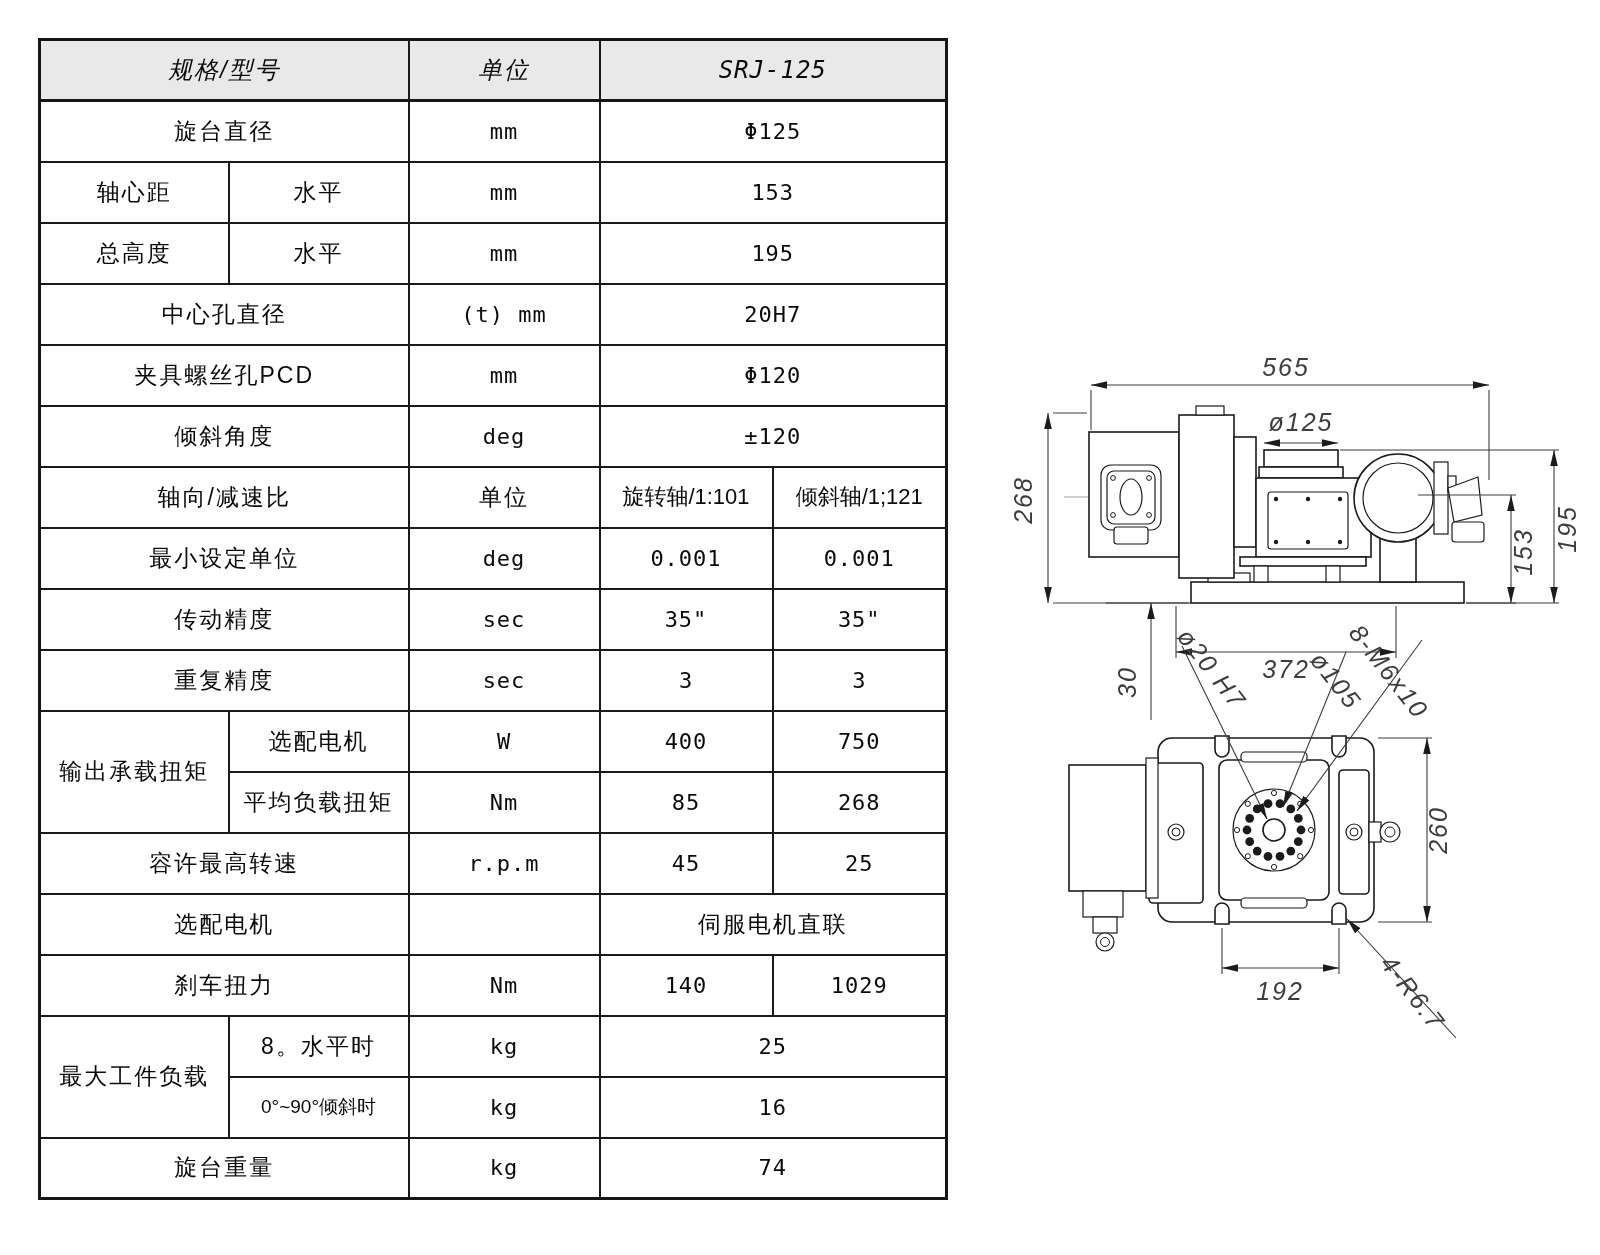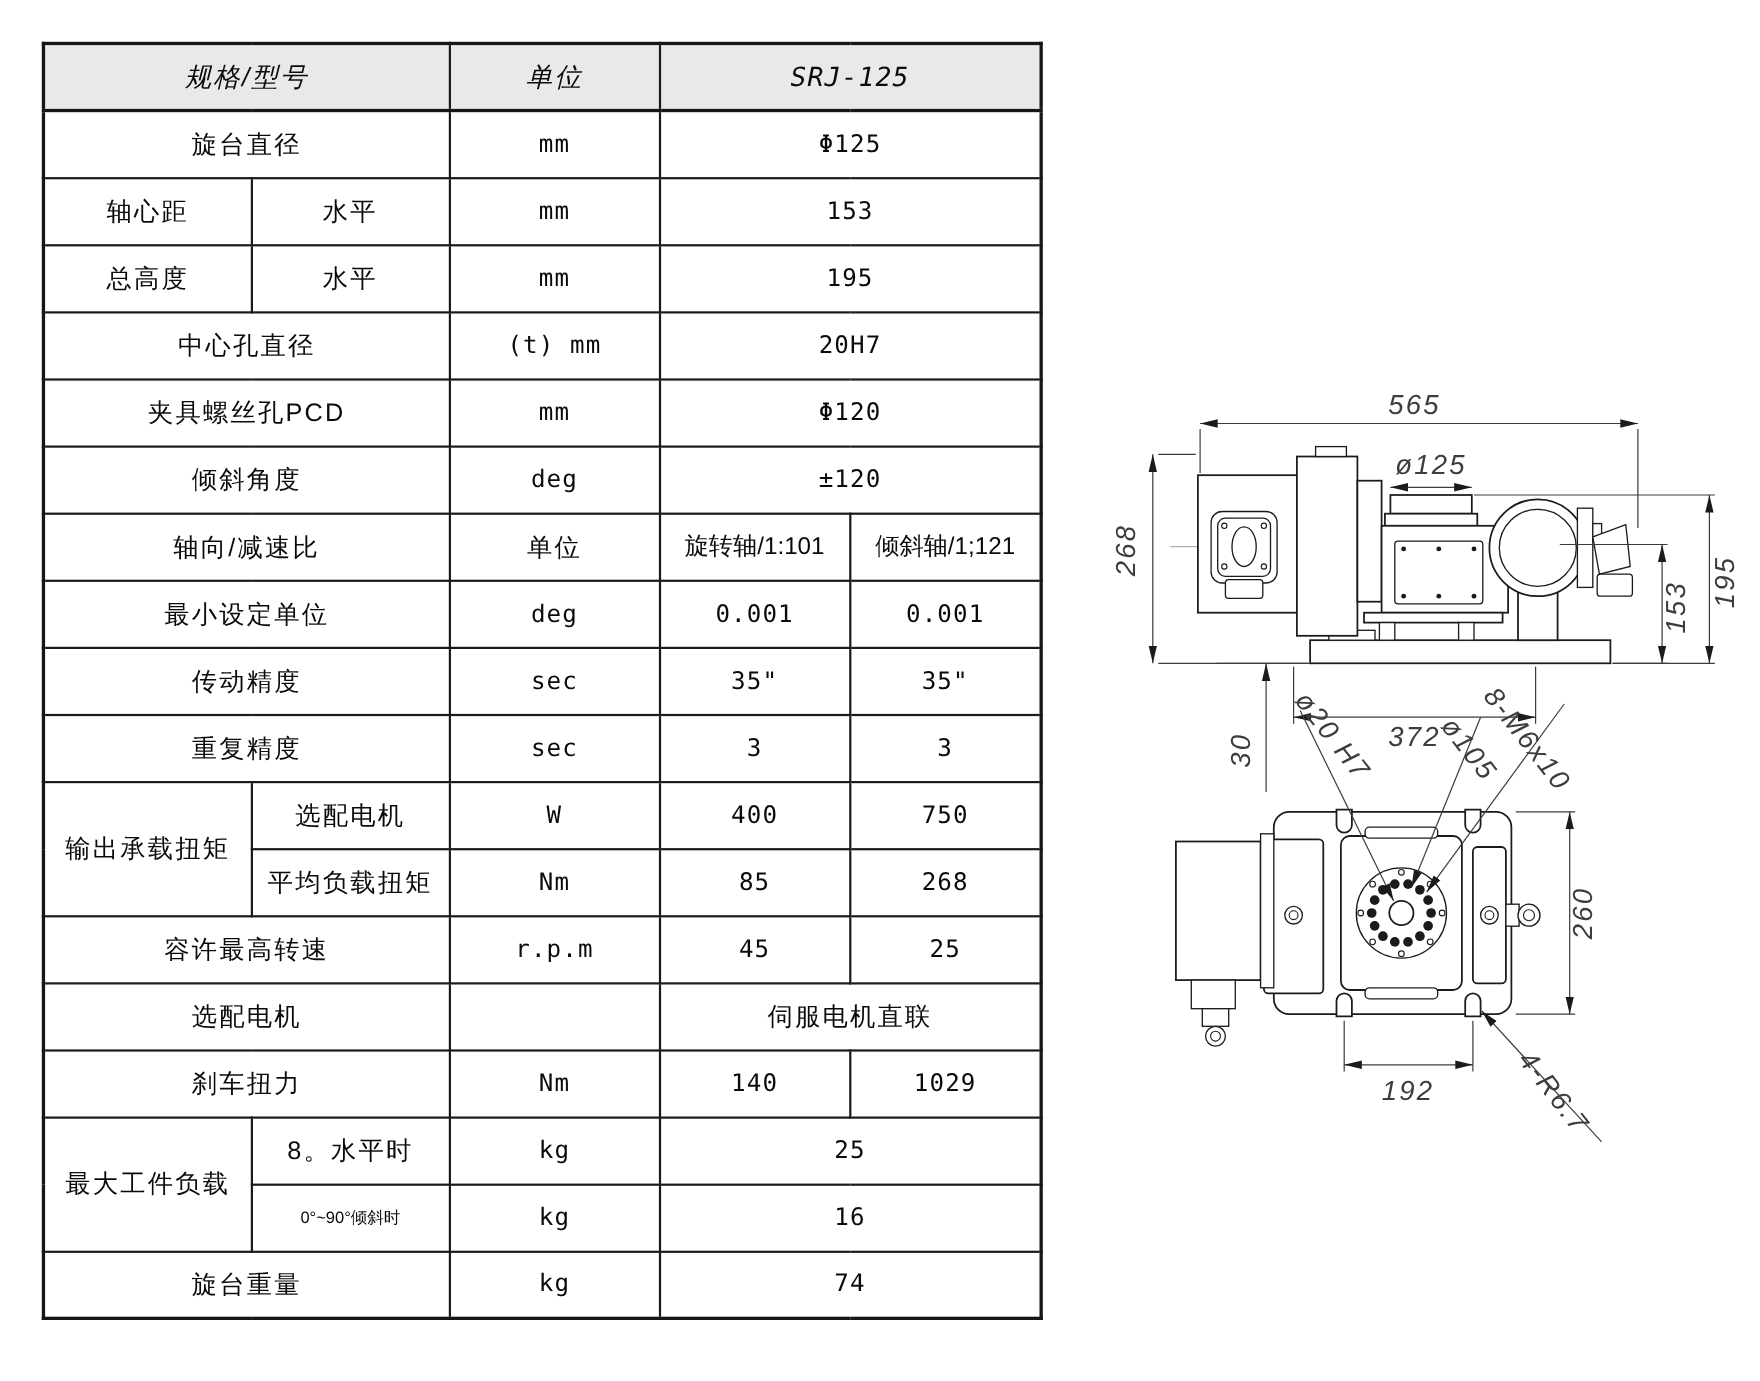--- a/index.html
+++ b/index.html
@@ -19,21 +19,21 @@
     font-size:23px;letter-spacing:2px;padding:0;overflow:hidden;
     white-space:nowrap;
   }
   .spec tr{height:61px;}
   .spec tr.hd{height:61px;font-style:italic;}
   .spec tr.hd td{background:#e9e9e9;font-size:24px;border-bottom:3px solid #161616;}
   .spec td.mono{
     font-family:"DejaVu Sans Mono","Liberation Mono",monospace;
     font-size:22px;letter-spacing:1px;margin-left:12px;
   }
-  .spec td.tight{font-size:15px;letter-spacing:0;}
+  .spec td.tight{font-size:19px;letter-spacing:0;}
   .panel{position:absolute;left:986px;top:330px;width:640px;height:800px;}
   .fw{fill:#ffffff;stroke:#1b1b1b;stroke-width:1.6;}
   .fw2{fill:#ffffff;stroke:#1b1b1b;stroke-width:1.2;}
   .thin{fill:none;stroke:#1b1b1b;stroke-width:1;}
   .cl{stroke:#9b9b9b;stroke-width:0.9;}
   .dl{fill:none;stroke:#3c3c3c;stroke-width:1.1;}
   .hole{fill:#1b1b1b;stroke:none;}
   text.dim{
     font-family:"Liberation Sans","DejaVu Sans",sans-serif;
     font-style:italic;font-size:25px;fill:#3d3d3d;letter-spacing:2px;

